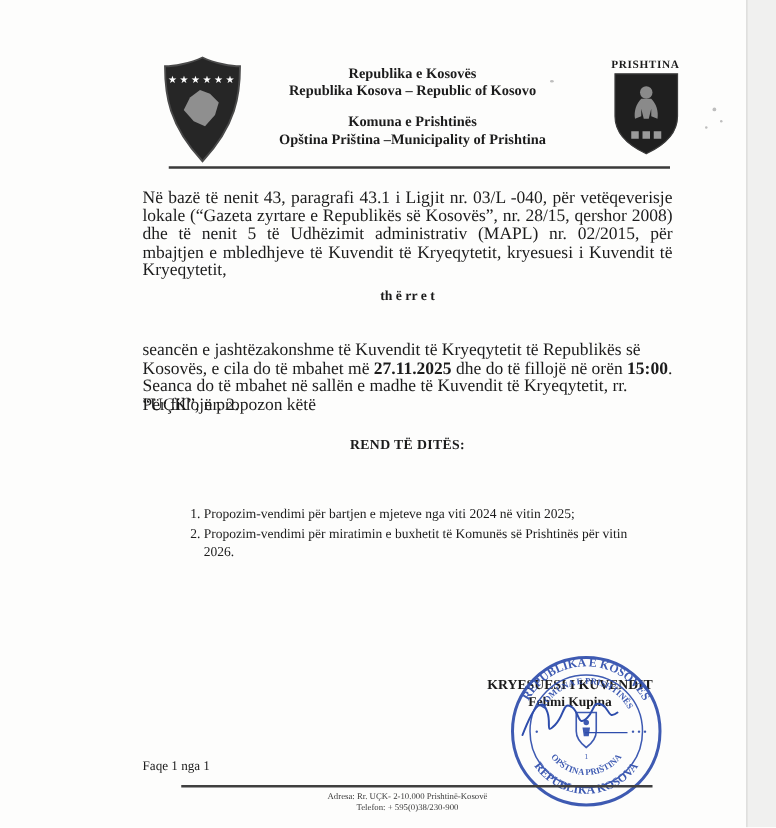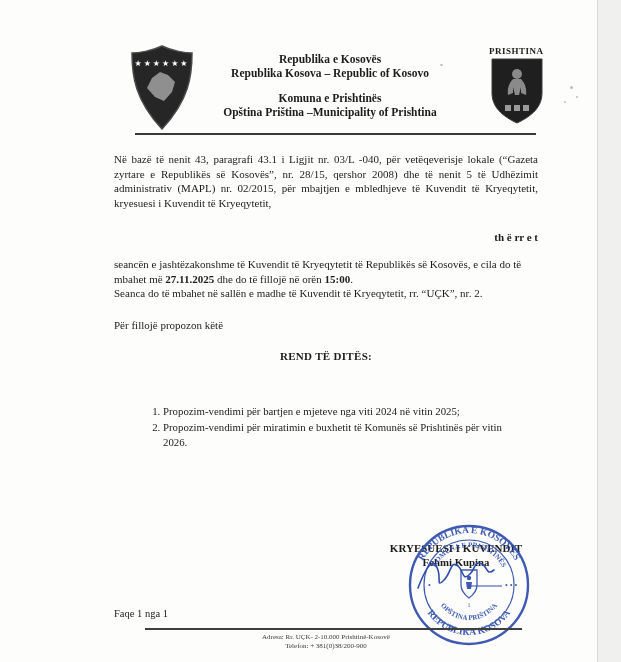--- a/index.html
+++ b/index.html
@@ -23,24 +23,24 @@
     position:absolute;left:180px;top:52px;width:300px;
     text-align:center;font-weight:bold;
   }
   .header-text .h-line{font-size:11.5px;line-height:14px;}
   .header-gap{height:11px;}
   .arms-prishtina{position:absolute;left:489px;top:46px;width:60px;height:80px;text-align:left;}
   .arms-prishtina .label{font-size:9px;font-weight:bold;letter-spacing:.5px;line-height:10px;}
   .header-rule{position:absolute;left:135px;top:133px;width:401px;height:2px;background:#3a3a3a;}
 
   
-  .para{position:absolute;left:114px;width:424px;font-size:11px;line-height:14.6px;}
+  .para{position:absolute;left:114px;width:424px;font-size:14px;line-height:14.6px;}
   .intro{top:152px;text-align:justify;}
-  .calls{top:230px;text-align:right;font-weight:bold;font-size:11px;}
-  .session{top:257px;}
+  .calls{top:230px;text-align:center;font-weight:bold;font-size:11px;}
+  .session{top:274px;}
   .propose{top:318px;}
   .agenda-title{top:349px;text-align:center;font-weight:bold;font-size:11px;letter-spacing:.3px;}
   .agenda-list{
     position:absolute;left:143px;top:404px;width:360px;
     font-size:10.8px;line-height:15px;font-weight:normal;
     margin:0;padding-left:20px;
   }
   .agenda-list li{margin-bottom:1px;}
   b{font-weight:bold;}
 
@@ -162,16 +162,16 @@
 
   <svg class="signature-svg" viewBox="0 0 92 46">
     <path d="M4 36 C14 10 20 6 24 18 C27 27 22 36 30 28 C38 20 36 8 44 14 C50 19 48 30 56 22 C62 16 60 8 68 12 C74 15 72 24 80 18" fill="none" stroke="#2e4dac" stroke-width="1.6" stroke-linecap="round"></path>
     <path d="M54 34 H88" stroke="#2e4dac" stroke-width="1"></path>
   </svg>
 
   <div class="page-num">Faqe 1 nga 1</div>
   <div class="footer-rule"></div>
   <div class="footer-addr">
     <div>Adresa: Rr. UÇK- 2-10.000 Prishtinë-Kosovë</div>
-    <div>Telefon: + 381(0)38/200-900</div>
+    <div>Telefon: + 595(0)38/230-900</div>
   </div>
 
 </div>
 
 </body></html>

